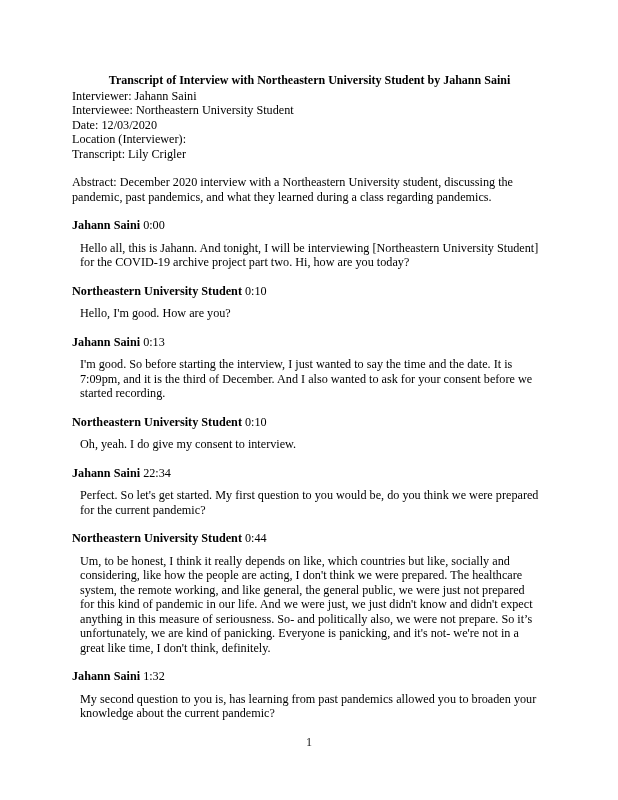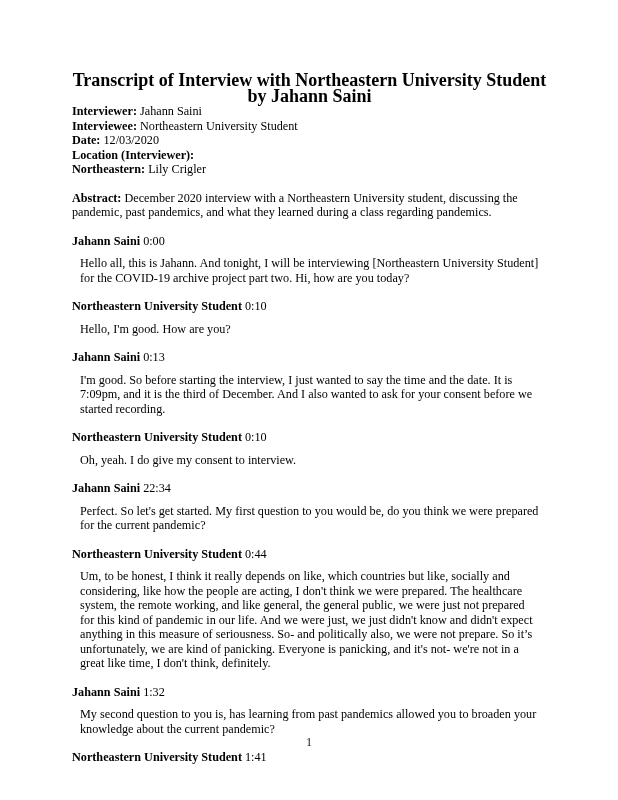--- a/index.html
+++ b/index.html
@@ -19,34 +19,34 @@
     overflow: hidden;
     box-sizing: border-box;
   }
   .content {
     position: absolute;
     top: 73px;
     left: 72px;
     right: 71px;
   }
   .doc-title {
-    font-size: 18px;
+    font-size: 12px;
     font-weight: bold;
     text-align: center;
     line-height: 15.5px;
     margin: 0 0 0 0;
   }
   .meta-list {
     margin: 0;
   }
   .meta-item {
     margin: 0;
   }
   .bold-label {
-    font-weight: bold;
+    font-weight: normal;
   }
   .abstract {
     margin: 14px 0 0 0;
   }
   .entry {
     margin: 14px 0 0 0;
     font-family: Liberation Serif, serif;
   }
   .entry-header {
     margin: 0;
@@ -78,21 +78,21 @@
     <div class="meta-list">
   <p class="meta-item"><span class="bold-label">Interviewer:</span> <span>Jahann Saini</span></p>
 
   <p class="meta-item"><span class="bold-label">Interviewee:</span> <span>Northeastern University Student</span></p>
 
   <p class="meta-item"><span class="bold-label">Date:</span> <span>12/03/2020</span></p>
 
 
   <p class="meta-item"><span class="bold-label">Location (Interviewer):</span> <span></span></p>
 
-  <p class="meta-item"><span class="bold-label">Northeastern:</span> <span>Lily Crigler</span></p>
+  <p class="meta-item"><span class="bold-label">Transcript:</span> <span>Lily Crigler</span></p>
 </div>
 
     <p class="abstract"><span class="bold-label">Abstract:</span> <span>December 2020 interview with a Northeastern University student, discussing the pandemic, past pandemics, and what they learned during a class regarding pandemics.</span></p>
 
     <div>
   <div class="entry">
     <p class="entry-header"><span class="speaker">Jahann Saini</span> <span>0:00</span></p>
     <p class="entry-text">Hello all, this is Jahann. And tonight, I will be interviewing [Northeastern University Student] for the COVID-19 archive project part two. Hi, how are you today?</p>
   </div>
 
@@ -119,22 +119,18 @@
   <div class="entry">
     <p class="entry-header"><span class="speaker">Northeastern University Student</span> <span>0:44</span></p>
     <p class="entry-text">Um, to be honest, I think it really depends on like, which countries but like, socially and considering, like how the people are acting, I don't think we were prepared. The healthcare system, the remote working, and like general, the general public, we were just not prepared for this kind of pandemic in our life. And we were just, we just didn't know and didn't expect anything in this measure of seriousness. So- and politically also, we were not prepare. So it’s unfortunately, we are kind of panicking. Everyone is panicking, and it's not- we're not in a great like time, I don't think, definitely.</p>
   </div>
 
   <div class="entry">
     <p class="entry-header"><span class="speaker">Jahann Saini</span> <span>1:32</span></p>
     <p class="entry-text">My second question to you is, has learning from past pandemics allowed you to broaden your knowledge about the current pandemic?</p>
   </div>
 
-  <div class="entry">
-    <p class="entry-header"><span class="speaker">Northeastern University Student</span> <span>1:41</span></p>
-    <p class="entry-text"></p>
-  </div>
 </div>
 
   </div>
 
   <div class="page-number">1</div>
 </div>
 
 </body></html>

